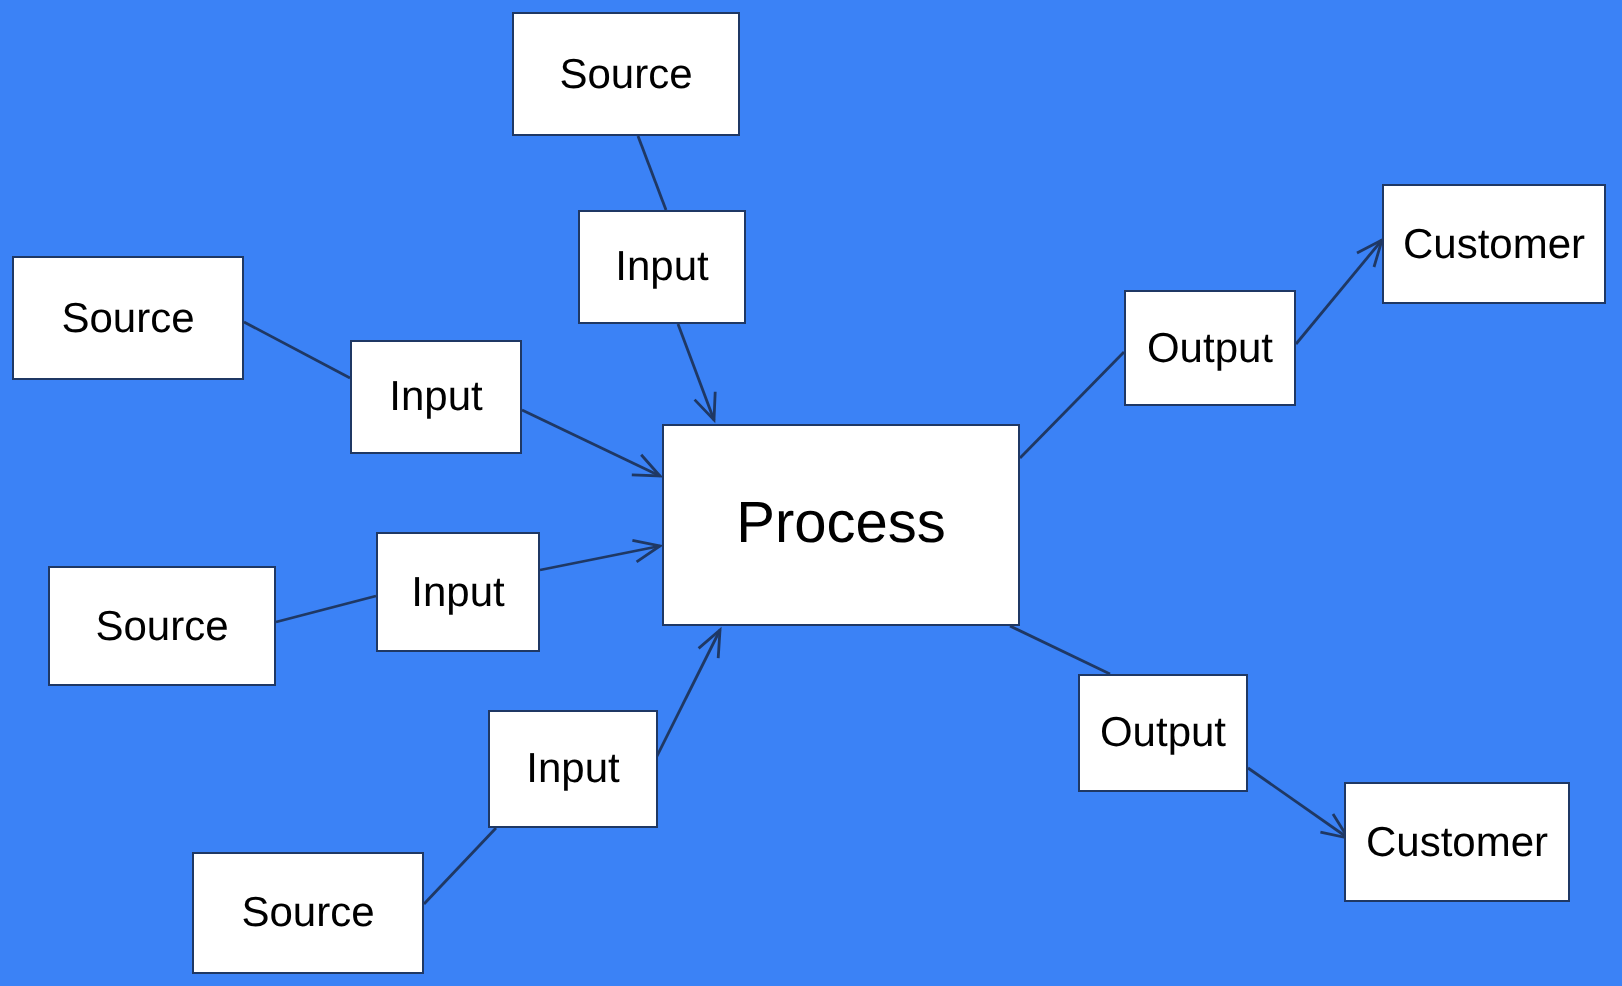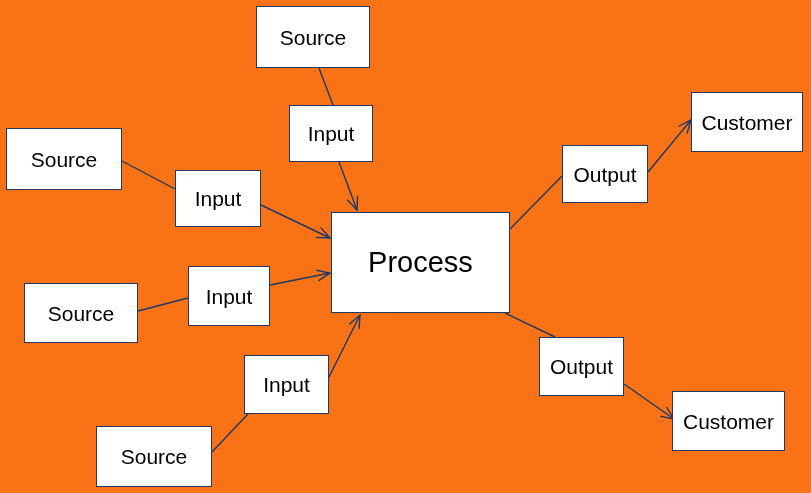--- a/index.html
+++ b/index.html
@@ -5,21 +5,21 @@
 <style>
   html, body {
     margin: 0;
     padding: 0;
     background: #000000;
   }
   #canvas {
     position: relative;
     width: 811px;
     height: 493px;
-    background: #f97316;
+    background: #3b82f6;
     overflow: hidden;
     font-family: "Liberation Sans", sans-serif;
   }
   #edges {
     position: absolute;
     left: 0;
     top: 0;
     width: 811px;
     height: 493px;
     pointer-events: none;

